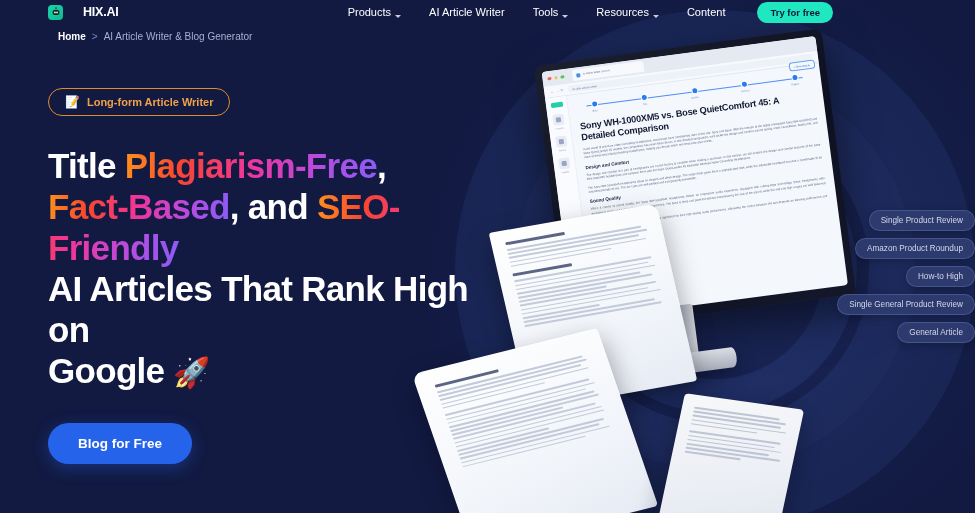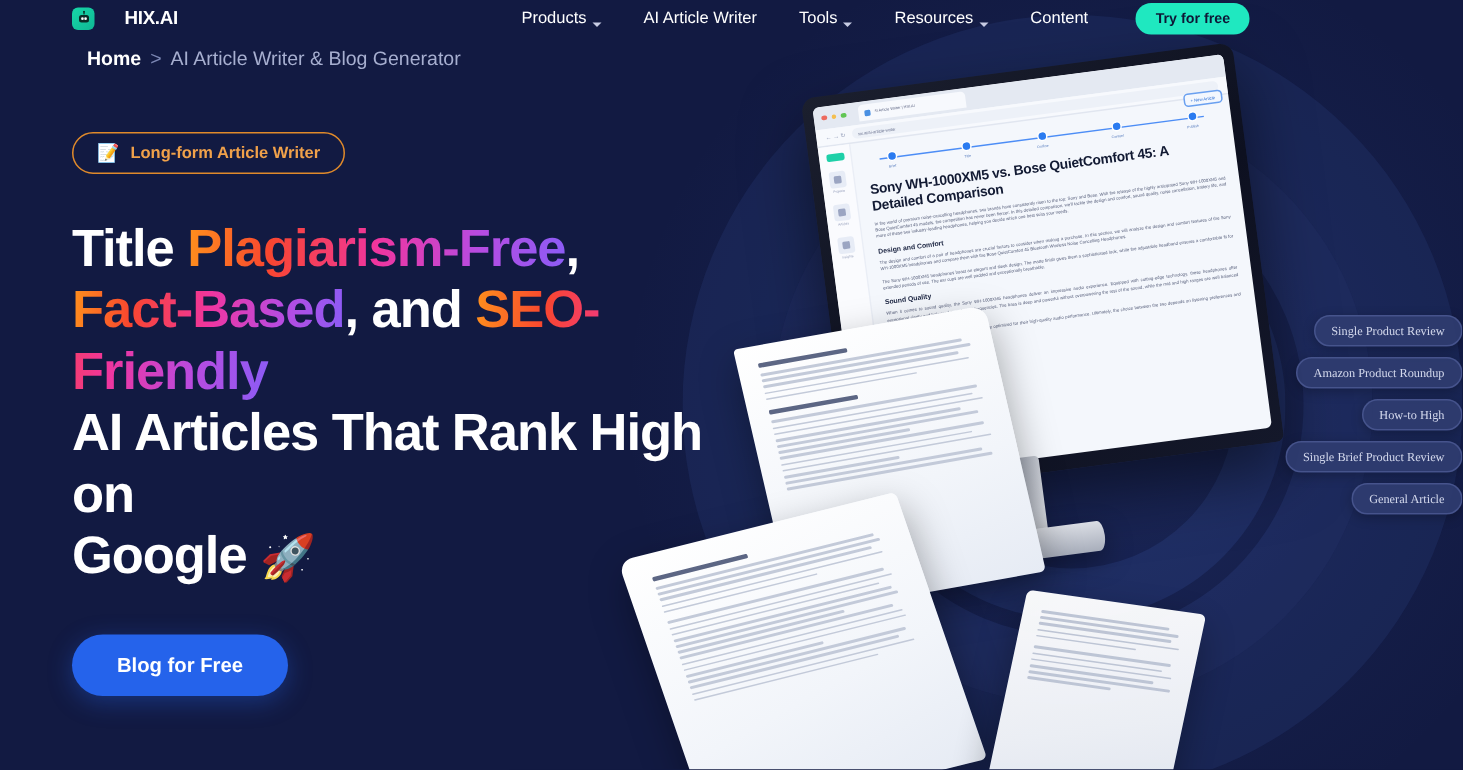--- a/index.html
+++ b/index.html
@@ -84,21 +84,21 @@
     cursor:pointer;
     white-space:nowrap;
     font-family:"Liberation Sans", sans-serif;
   }
 
   
   .crumbs {
     position:absolute; left:48px; top:31px;
     display:flex; align-items:center; gap:6px;
     z-index:40;
-    font-size:13px;
+    font-size:10px;
     padding-left:10px;
   }
   .crumb-home { color:#FFFFFF; font-weight:bold; cursor:pointer; }
   .crumb-sep  { color:#7C87B4; }
   .crumb-cur  { color:#A7AFD0; }
 
   
   .hero { position:absolute; left:48px; top:88px; width:470px; z-index:30; }
 
   .pill-badge {
@@ -261,21 +261,21 @@
   }
   .sheet-c {
     left:250px; top:372px; width:120px; height:140px;
     transform:rotate(12deg) skewY(-4deg);
     border-radius:4px 4px 10px 4px;
     padding:12px 12px;
     opacity:0.97;
   }
 
   
-  .tags { position:absolute; right:0; top:210px; width:215px; z-index:35;font-family:Liberation Serif, serif; }
+  .tags { position:absolute; right:0; top:210px; width:215px; z-index:35; }
   .tag {
     display:inline-flex; align-items:center; justify-content:center;
     background:rgba(47,60,112,0.92);
     border:1px solid rgba(104,120,184,0.42);
     color:#D3D8EC;
     font-size:8.2px;
     padding:5px 11px;
     border-radius:14px;
     margin-bottom:7px;
     white-space:nowrap;
@@ -489,21 +489,21 @@
     <div class="tag-row">
         <span class="tag">Single Product Review</span>
       </div>
     <div class="tag-row">
         <span class="tag">Amazon Product Roundup</span>
       </div>
     <div class="tag-row">
         <span class="tag">How-to High</span>
       </div>
     <div class="tag-row">
-        <span class="tag">Single Brief Product Review</span>
+        <span class="tag">Single General Product Review</span>
       </div>
     <div class="tag-row">
         <span class="tag">General Article</span>
       </div>
   </div>
 
   <div class="hero">
 
     <div class="pill-badge">
       <span class="emoji">📝</span>

